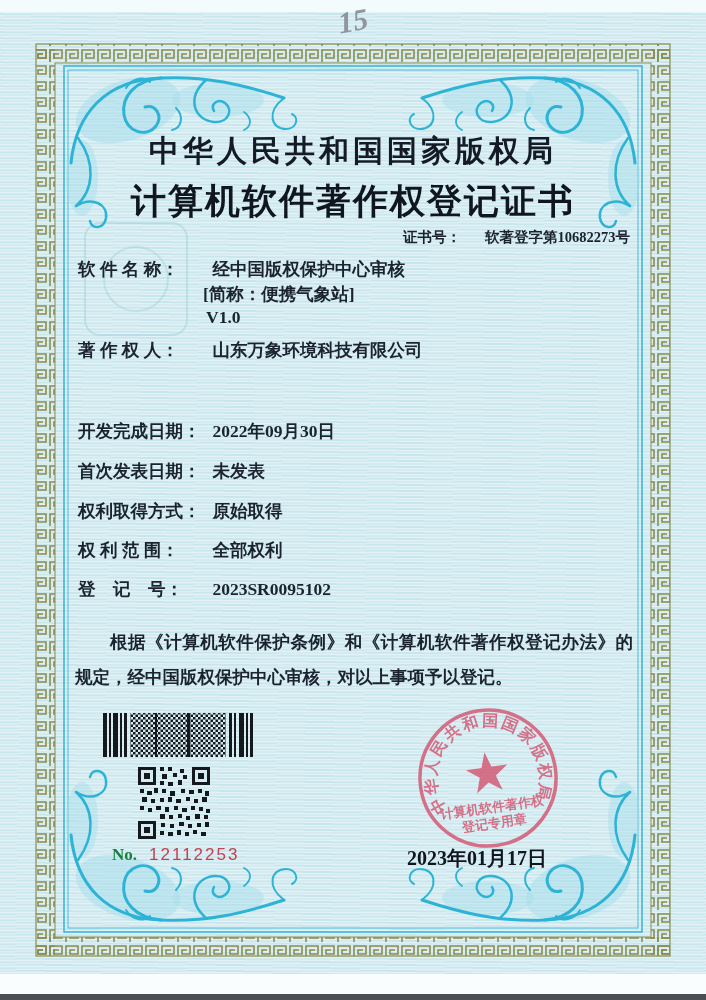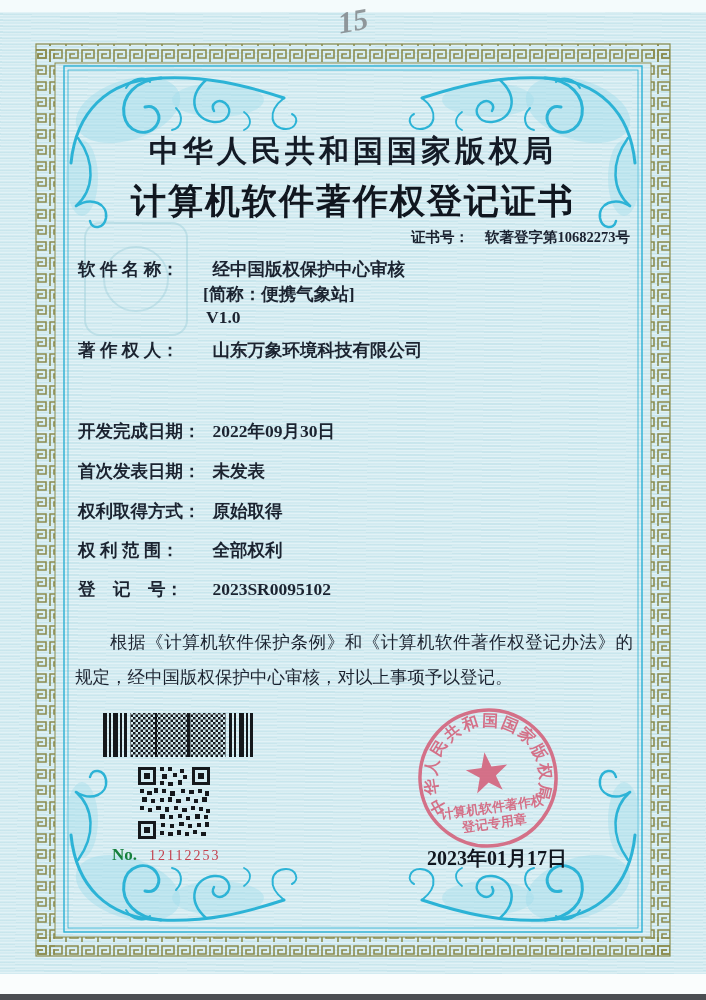--- a/index.html
+++ b/index.html
@@ -17,39 +17,39 @@
   .edge-bottom-dark{position:absolute;left:0;top:994px;width:706px;height:6px;background:#4b4e52;}
   .frame-svg{position:absolute;left:0;top:0;z-index:1;}
   .content{position:absolute;inset:0;z-index:2;color:#1b2330;}
   .handwritten{position:absolute;left:338px;top:4px;font-size:30px;font-style:italic;
     color:#82888c;transform:rotate(-10deg);font-weight:bold;opacity:.85;}
   .authority{position:absolute;left:0;top:131px;width:706px;text-align:center;
     font-size:30px;font-weight:bold;letter-spacing:4px;color:#141b26;}
   .cert-title{position:absolute;left:0;top:178px;width:706px;text-align:center;
     font-size:35px;font-weight:bold;letter-spacing:2px;color:#10161f;}
   .cert-no{position:absolute;right:76px;top:228px;font-size:14.5px;font-weight:bold;color:#1a2230;}
-  .cert-no .lbl{margin-right:16px;}
+  .cert-no .lbl{margin-right:24px;}
   .row{position:absolute;left:78px;font-size:17.5px;font-weight:bold;white-space:nowrap;}
   .row .lbl{display:inline-block;min-width:128px;}
   .row .val{margin-left:2px;}
   .subline{position:absolute;left:206px;font-size:17.5px;font-weight:bold;white-space:nowrap;}
   .statement{position:absolute;left:75px;top:625px;width:558px;font-size:17.5px;
-    font-weight:normal;line-height:35px;text-indent:2em;text-align:justify;}
+    font-weight:bold;line-height:35px;text-indent:2em;text-align:justify;}
   .watermark{position:absolute;left:84px;top:222px;width:100px;height:110px;
     border:2px solid rgba(150,202,214,.9);border-radius:16px;opacity:.45;}
   .watermark::after{content:"";position:absolute;left:17px;top:22px;width:62px;height:62px;
     border:2px solid rgba(150,202,214,.85);border-radius:50%;}
   .barcode{position:absolute;left:103px;top:712px;}
   .qrcode{position:absolute;left:137px;top:766px;}
   .serial{position:absolute;left:112px;top:845px;font-size:17px;white-space:nowrap;}
   .serial .no{color:#15803d;font-weight:bold;margin-right:12px;}
-  .serial .num{color:#c4404e;font-family:Liberation Serif, serif;
-    font-size:14px;letter-spacing:2px;}
+  .serial .num{color:#c4404e;font-family:Liberation Sans, sans-serif;
+    font-size:17px;letter-spacing:2px;}
   .seal{position:absolute;left:410px;top:700px;transform:rotate(-8deg);opacity:.88;}
-  .issue-date{position:absolute;left:407px;top:845px;width:160px;text-align:right;
+  .issue-date{position:absolute;left:407px;top:845px;width:160px;text-align:left;
     font-size:20px;font-weight:bold;color:#10161f;}
 </style>
 </head>
 <body>
 
 <div class="paper">
 
   <div class="edge-top"></div>
 
   <svg class="frame-svg" width="706" height="1000" viewBox="0 0 706 1000">

